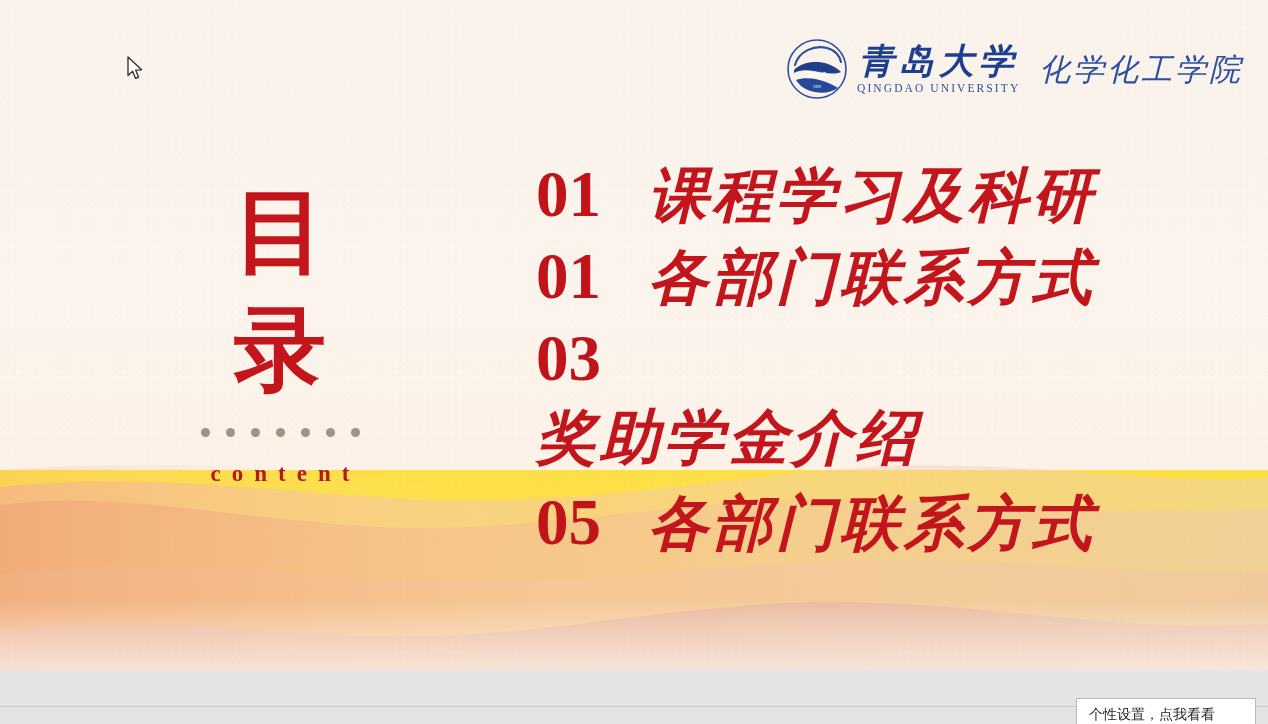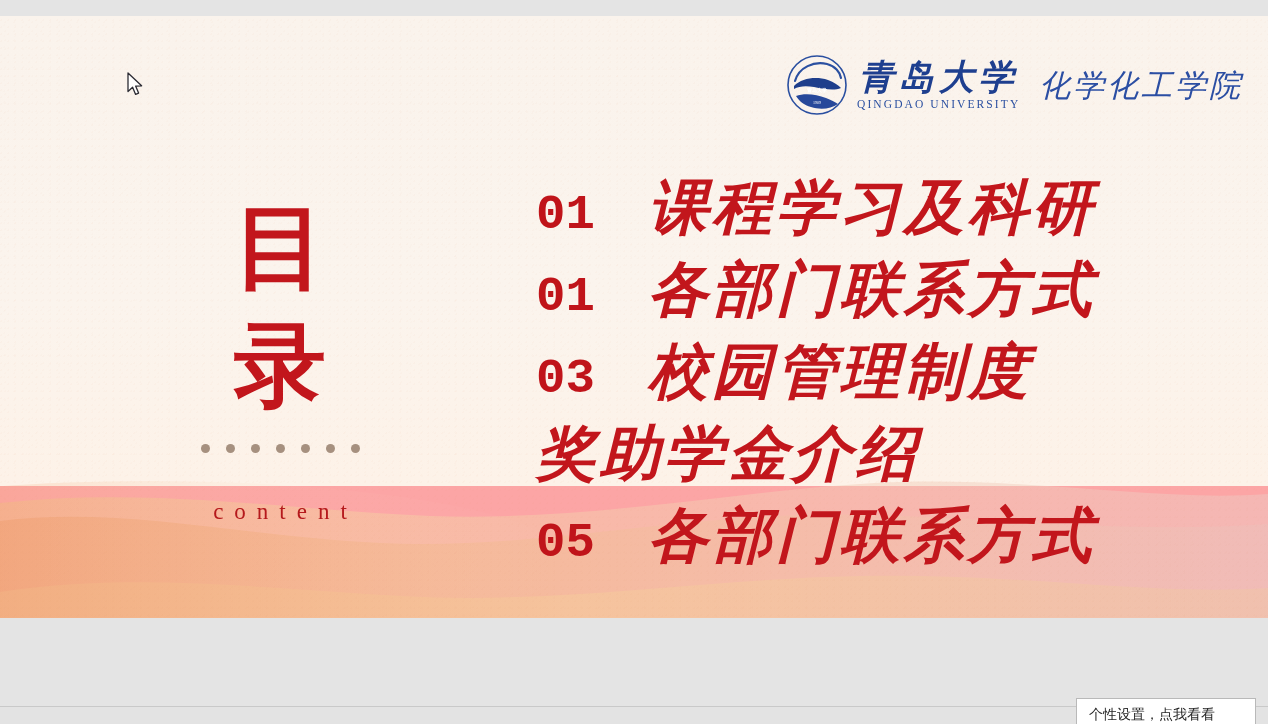--- a/index.html
+++ b/index.html
@@ -10,24 +10,24 @@
   body {
     width: 1268px;
     height: 724px;
     overflow: hidden;
     font-family: "Liberation Sans", sans-serif;
   }
 
   
   #slide {
     position: absolute;
-    left: 0; top: 16px;
+    left: 0; top: 0;
     width: 1268px;
-    height: 602px;
-    background: #fca5a5;
+    height: 670px;
+    background: #fde047;
     overflow: hidden;
   }
 
   
   #bottom-bar {
     position: absolute;
     left: 0; top: 706px;
     width: 1268px;
     height: 18px;
     background: #e3e3e3;
@@ -128,44 +128,44 @@
     justify-content: center;
     gap: 16px;
   }
   .dot {
     width: 9px; height: 9px;
     border-radius: 50%;
     background: #a6907f;
     display: block;
   }
   #content-label {
-    margin-top: 46px;
+    margin-top: 24px;
     font-family: "Liberation Serif", serif;
     font-size: 23px;
-    font-weight: 400;
+    font-weight: 700;
     color: #b5191c;
     letter-spacing: 11px;
     text-indent: 11px;
   }
 
   
   #agenda {
     position: absolute;
     left: 536px;
     top: 162px;
     width: 640px;
   }
   .agenda-row {
     display: flex;
     align-items: baseline;
     height: 82px;
   }
   .agenda-num {
-    font-family: Liberation Mono, monospace;
-    font-size: 49px;
+    font-family: Liberation Serif, serif;
+    font-size: 65px;
     font-weight: 700;
     color: #c0141a;
     width: 112px;
     flex: none;
     line-height: 1;
   }
   .agenda-text {
     font-family: "Liberation Serif", serif;
     font-size: 60px;
     font-weight: 700;
@@ -308,21 +308,20 @@
       <span class="agenda-text">课程学习及科研</span>
     </div>
 
     <div class="agenda-row">
       <span class="agenda-num">01</span>
       <span class="agenda-text">各部门联系方式</span>
     </div>
 
     <div class="agenda-row">
       <span class="agenda-num">03</span>
-      <span class="agenda-text">校园管理制度</span>
     </div>
 
     <div class="agenda-row">
       <span class="agenda-text">奖助学金介绍</span>
     </div>
 
     <div class="agenda-row">
       <span class="agenda-num">05</span>
       <span class="agenda-text">各部门联系方式</span>
     </div>

